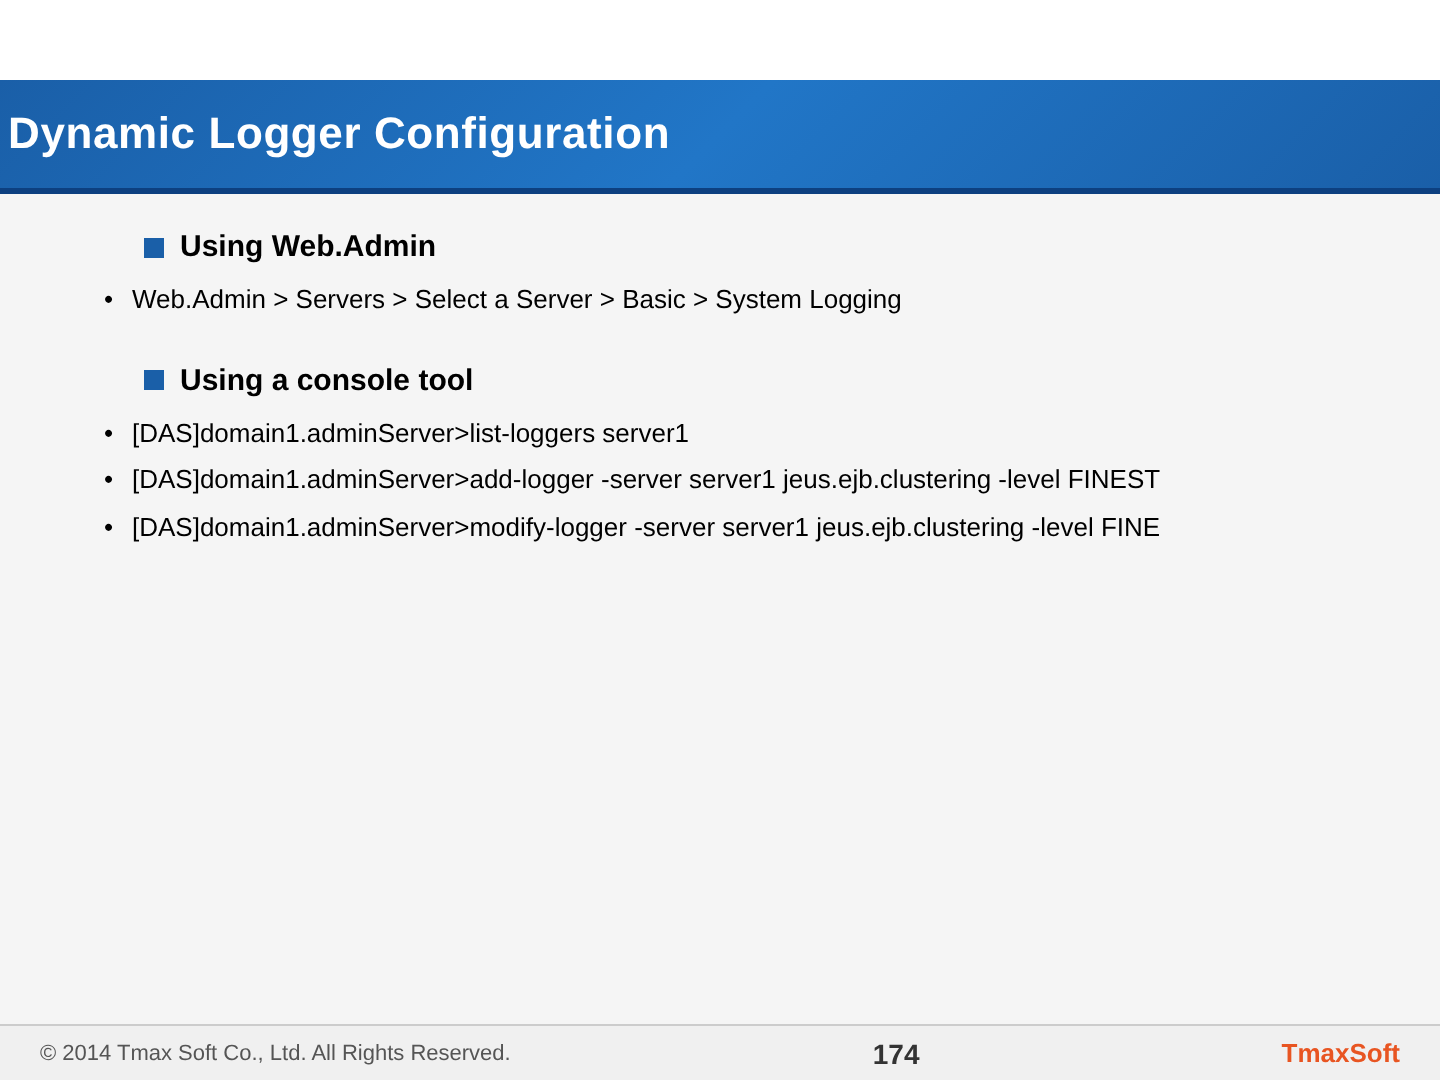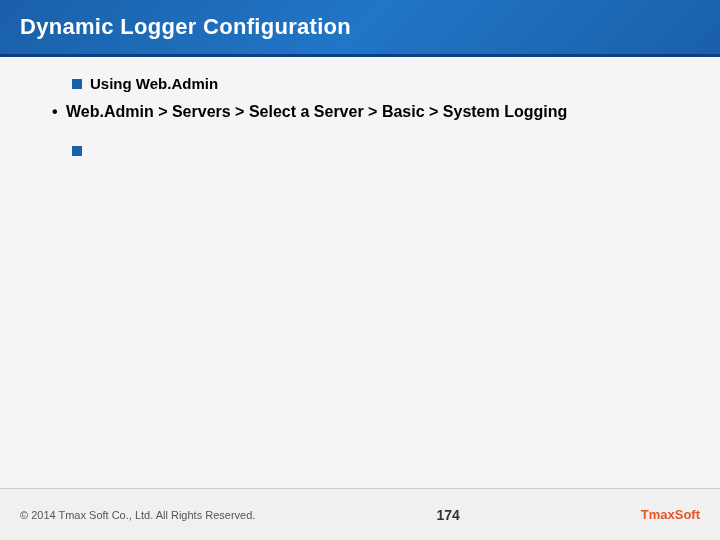--- a/index.html
+++ b/index.html
@@ -6,22 +6,23 @@
     body {
       width: 720px;
       height: 540px;
       font-family: Arial, sans-serif;
       background: #ffffff;
       overflow: hidden;
     }
 
     .header {
       background: linear-gradient(135deg, #1a5fa8 0%, #2176c7 50%, #1a5fa8 100%);
-      padding: 14px 20px;
+      padding: 14px 4px;
       border-bottom: 3px solid #0d4080;
+      margin-top: 40px;
     }
 
     .header-title {
       color: #ffffff;
       font-size: 22px;
       font-weight: bold;
       letter-spacing: 0.3px;
     }
 
     .content {
@@ -55,42 +56,41 @@
       font-weight: bold;
       color: #000000;
     }
 
     .bullet-list {
       list-style: none;
       padding-left: 28px;
     }
 
     .bullet-list li {
-      font-size: 16px;
+      font-size: 13px;
       color: #000000;
       margin-bottom: 4px;
       position: relative;
       padding-left: 14px;
       line-height: 1.5;
-      font-weight: bold;
     }
 
     .bullet-list li::before {
       content: "•";
       position: absolute;
       left: 0;
       color: #000000;
     }
 
     .footer {
       position: absolute;
       bottom: 0;
       left: 0;
       right: 0;
-      height: 52px;
+      height: 28px;
       background: #f0f0f0;
       border-top: 1px solid #cccccc;
       display: flex;
       align-items: center;
       justify-content: space-between;
       padding: 0 20px;
     }
 
     .footer-left {
       font-size: 11px;
@@ -133,22 +133,26 @@
       <span class="section-title">Using Web.Admin</span>
     </div>
     <ul class="bullet-list">
       <li>Web.Admin &gt; Servers &gt; Select a Server &gt; Basic &gt; System Logging</li>
     </ul>
   </div>
 
   <div class="section">
     <div class="section-heading">
       <span class="section-marker"></span>
+      <span class="section-title">Using a console tool</span>
     </div>
     <ul class="bullet-list">
+      <li>[DAS]domain1.adminServer&gt;list-loggers server1</li>
+      <li>[DAS]domain1.adminServer&gt;add-logger -server server1 jeus.ejb.clustering -level FINEST</li>
+      <li>[DAS]domain1.adminServer&gt;modify-logger -server server1 jeus.ejb.clustering -level FINE</li>
     </ul>
   </div>
 
 </div>
 
 <div class="footer">
   <span class="footer-left">© 2014 Tmax Soft Co., Ltd. All Rights Reserved.</span>
   <span class="footer-center">174</span>
   <div class="footer-right">
     <span class="footer-logo">

